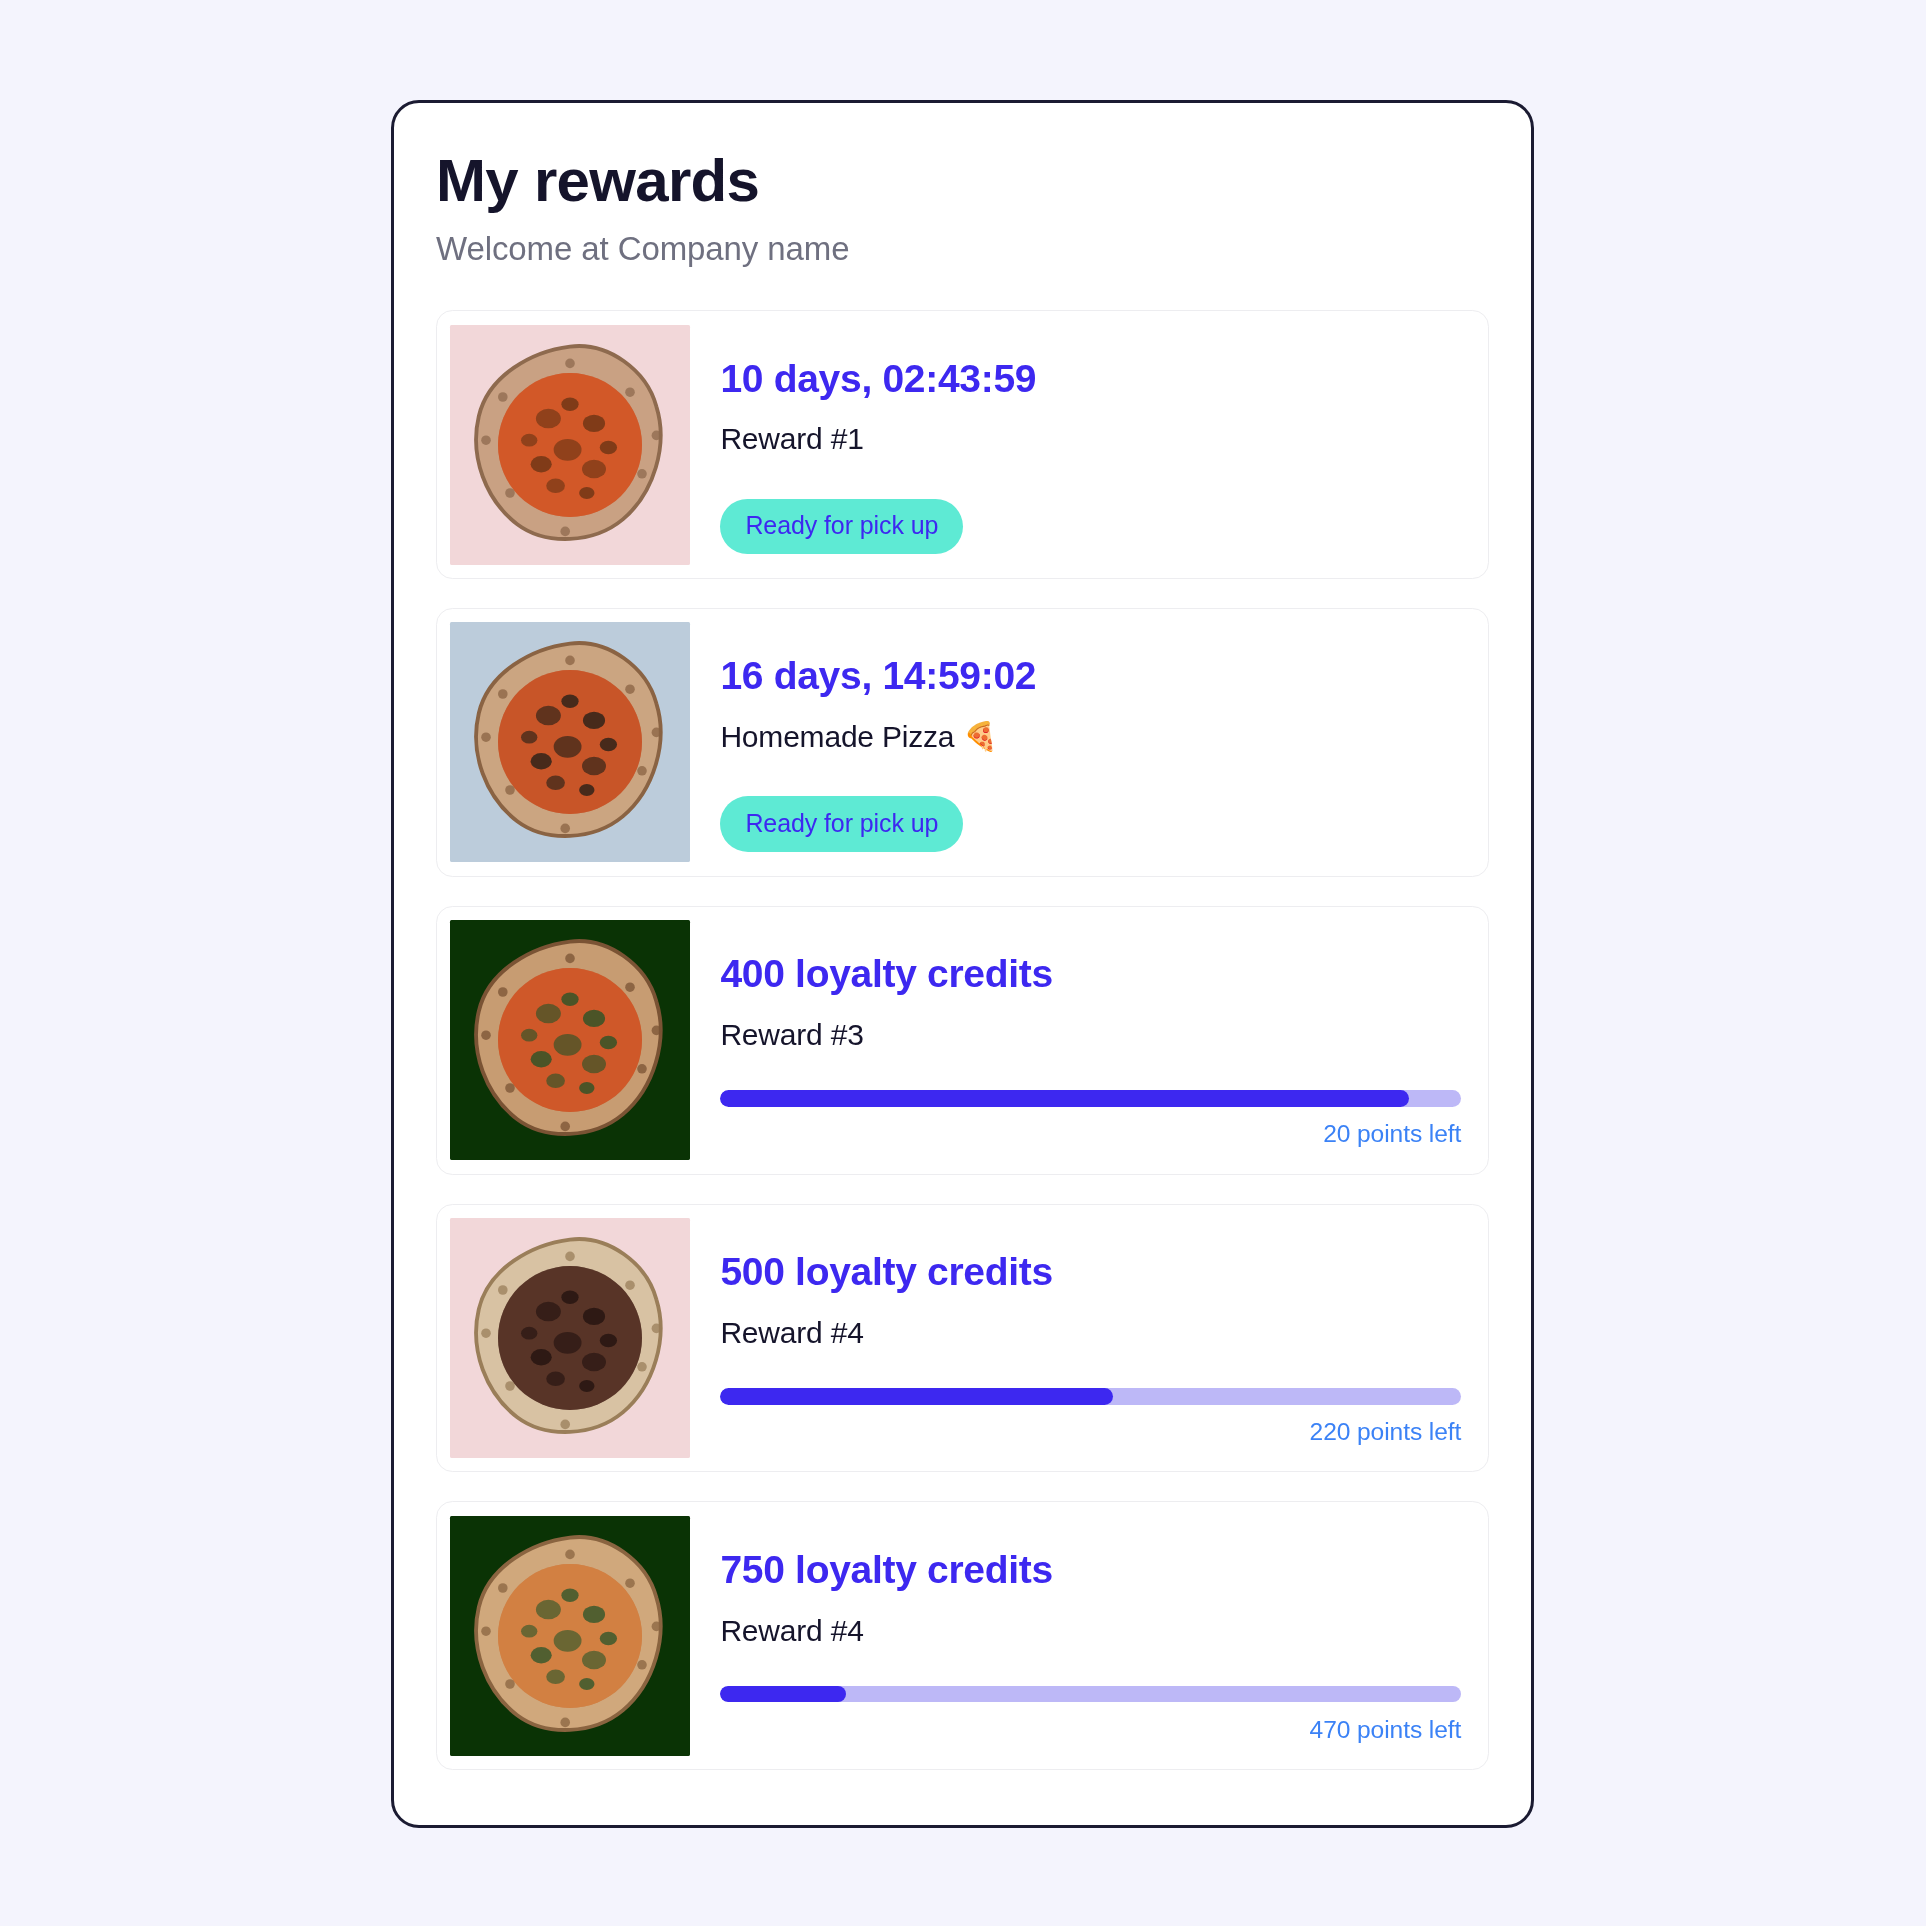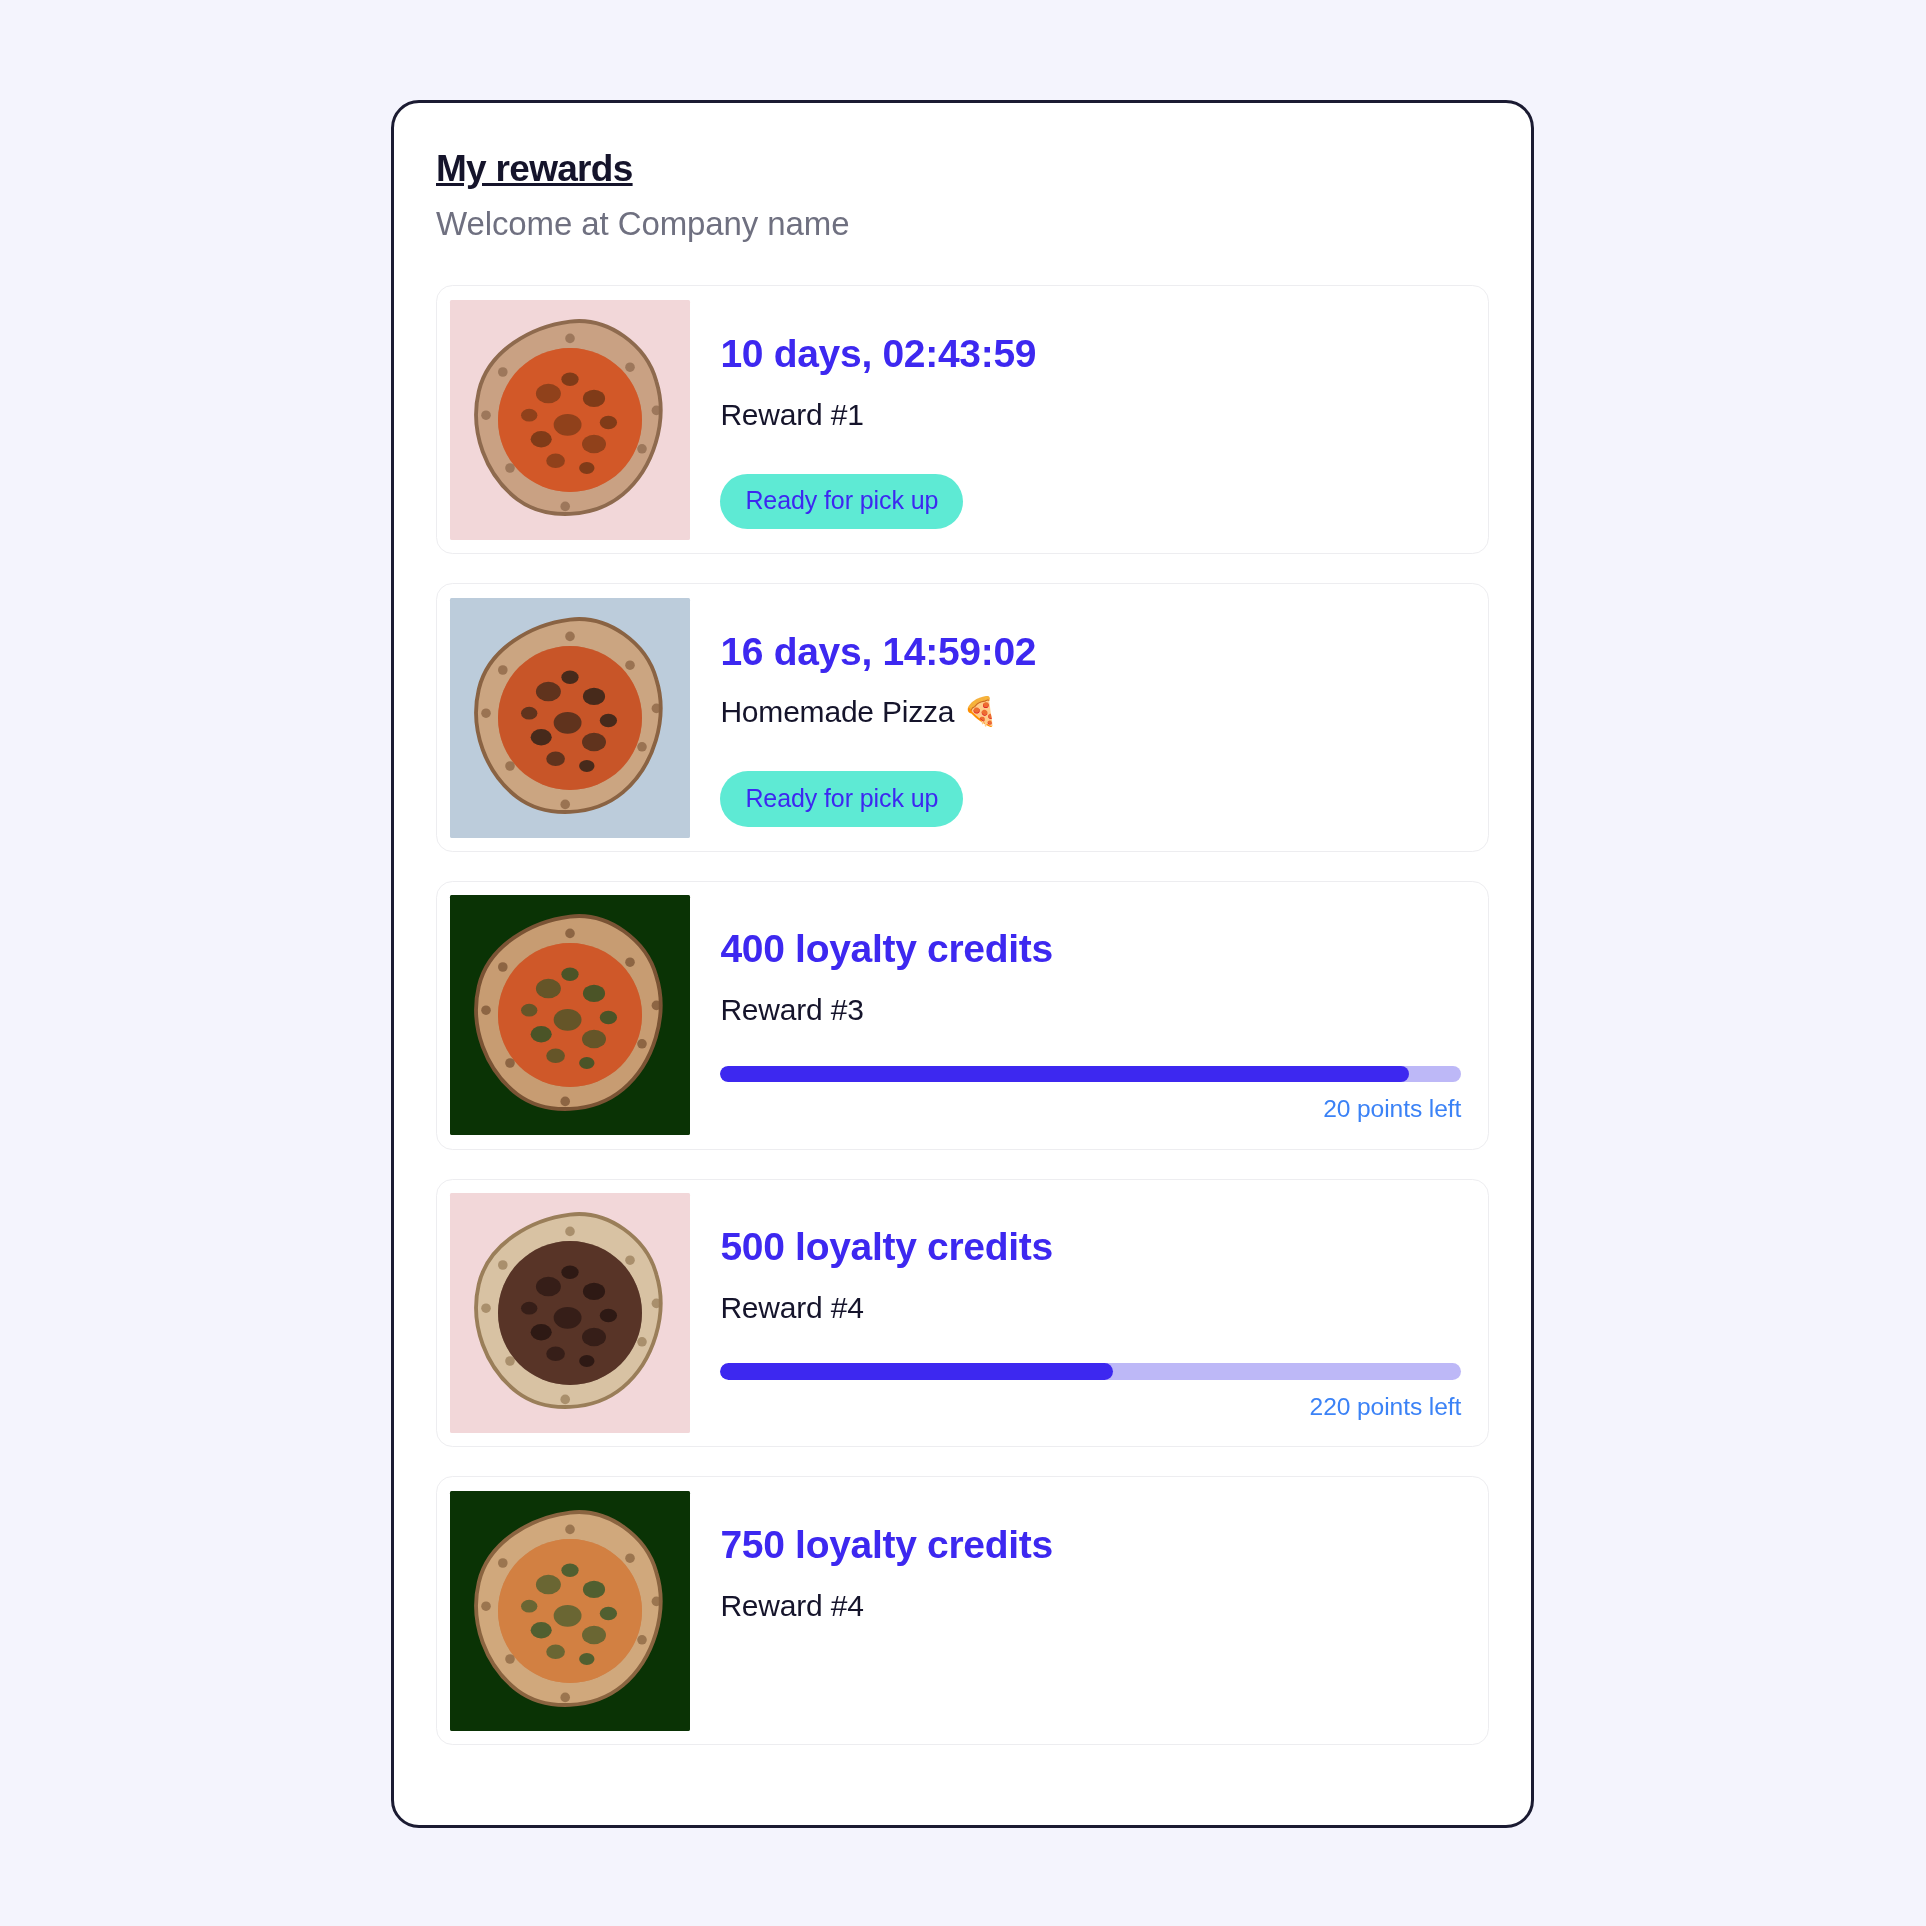--- a/index.html
+++ b/index.html
@@ -19,26 +19,25 @@
     left:391px; top:100px;
     width:1143px; height:1728px;
     background:#FFFFFF;
     border:3px solid #1B1B32;
     border-radius:28px;
     overflow:hidden;
   }
   .panel-inner { padding:46px 42px 0 42px; }
 
   .page-title {
-    font-size:37px;
+    font-size:60px;
     font-weight:700;
     letter-spacing:-0.7px;
     color:#15142B;
     line-height:1.08;
-    text-decoration:underline;
   }
   .page-subtitle {
     margin-top:16.4px;
     font-size:33px;
     font-weight:400;
     color:#6F7080;
     letter-spacing:-0.1px;
   }
 
   .rewards-list {
@@ -329,20 +328,26 @@
                   <circle cx="15" cy="48" r="2" fill="#8A6440" opacity="0.75"></circle>
                   <circle cx="86" cy="46" r="2" fill="#8A6440" opacity="0.75"></circle>
                 </g>
               </svg>
             </div>
             <div class="reward-body">
               <div class="reward-meta">750 loyalty credits</div>
               <div class="reward-name">
                 <span>Reward #4</span>
               </div>
+              <div class="progress-wrap">
+                <div class="progress-track">
+                  <div class="progress-fill" style="width: 17%;"></div>
+                </div>
+                <div class="points-left">470 points left</div>
+              </div>
             </div>
           </div>
         </div>
 
     </div>
   </div>
 </div>
 
 
 </body></html>

